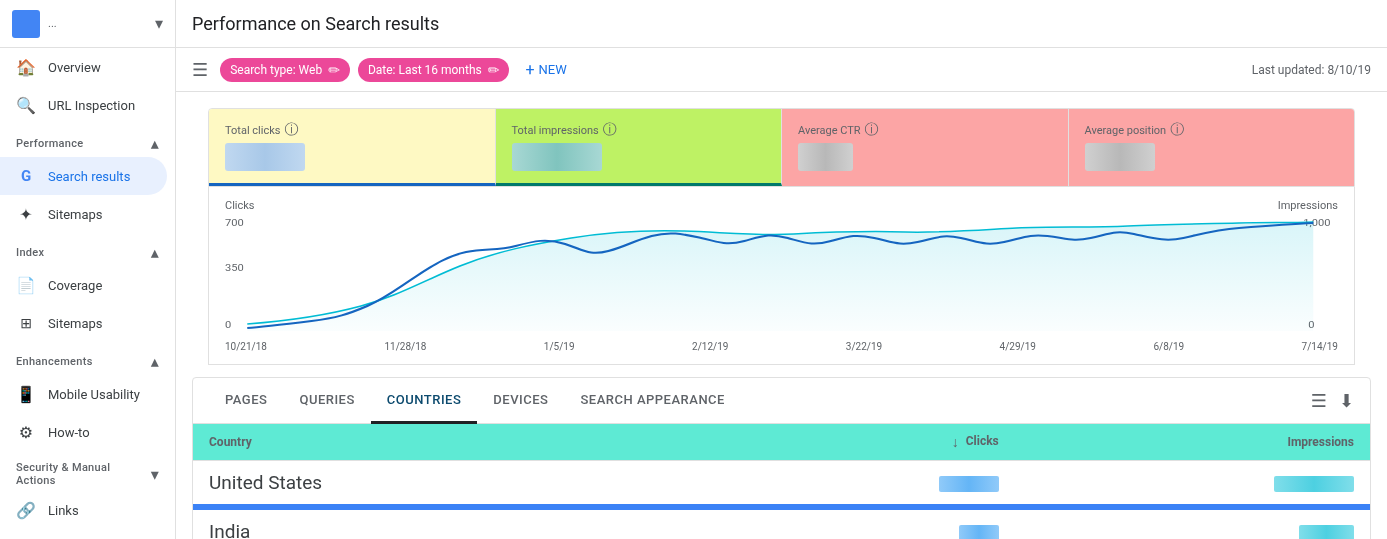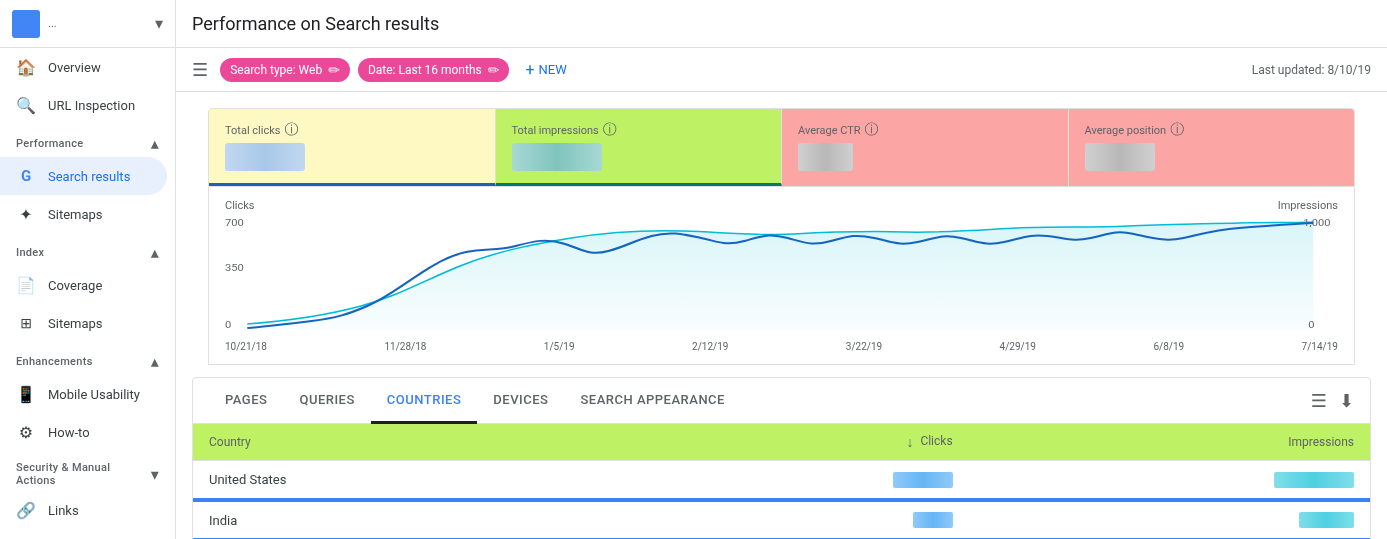--- a/index.html
+++ b/index.html
@@ -229,45 +229,45 @@
       padding: 14px 16px;
       font-size: 13px;
       color: #5f6368;
       cursor: pointer;
       border-bottom: 3px solid transparent;
       margin-bottom: -1px;
       font-weight: 500;
       letter-spacing: 0.5px;
       text-transform: uppercase;
     }
-    .tab.active { color: #3b82f6; border-bottom: 3px solid #202124; }
+    .tab.active { color: #0c4a6e; border-bottom: 3px solid #202124; }
     .tab-actions {
       margin-left: auto;
       display: flex;
       align-items: center;
       gap: 12px;
     }
     .tab-action-icon { font-size: 18px; color: #5f6368; cursor: pointer; }
 
     
     .data-table { width: 100%; border-collapse: collapse; }
     .data-table th {
       font-size: 12px;
-      font-weight: 400;
+      font-weight: 700;
       color: #5f6368;
       text-align: left;
       padding: 10px 16px;
       border-bottom: 1px solid #e0e0e0;
-      background: #bef264;
+      background: #5eead4;
     }
     .data-table th.right { text-align: right; }
     .data-table td {
       padding: 10px 16px;
-      font-size: 13px;
-      border-bottom: 4px solid #3b82f6;
+      font-size: 19px;
+      border-bottom: 6px solid #3b82f6;
     }
     .data-table td.right { text-align: right; }
     .sort-icon { font-size: 14px; color: #5f6368; margin-right: 4px; vertical-align: middle; }
     .bar-placeholder {
       display: inline-block;
       height: 16px;
       border-radius: 2px;
       background: linear-gradient(90deg, #90caf9 0%, #64b5f6 50%, #90caf9 100%);
       vertical-align: middle;
     }

